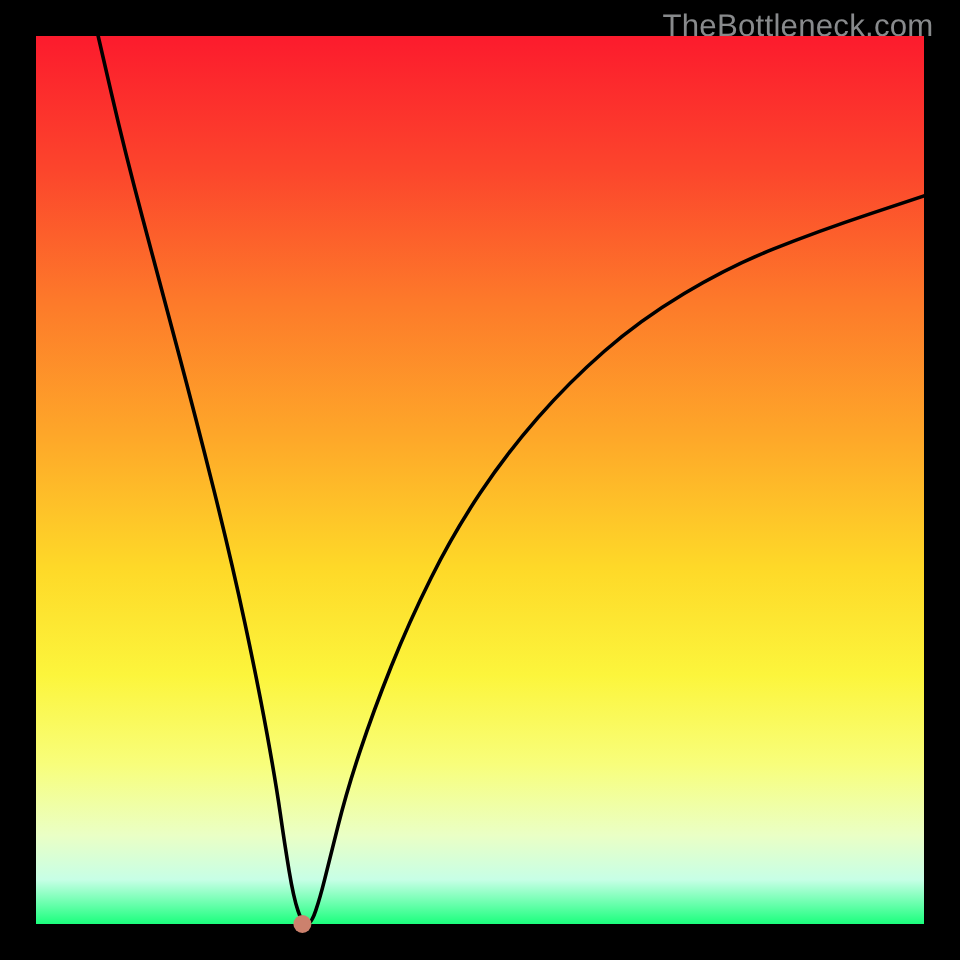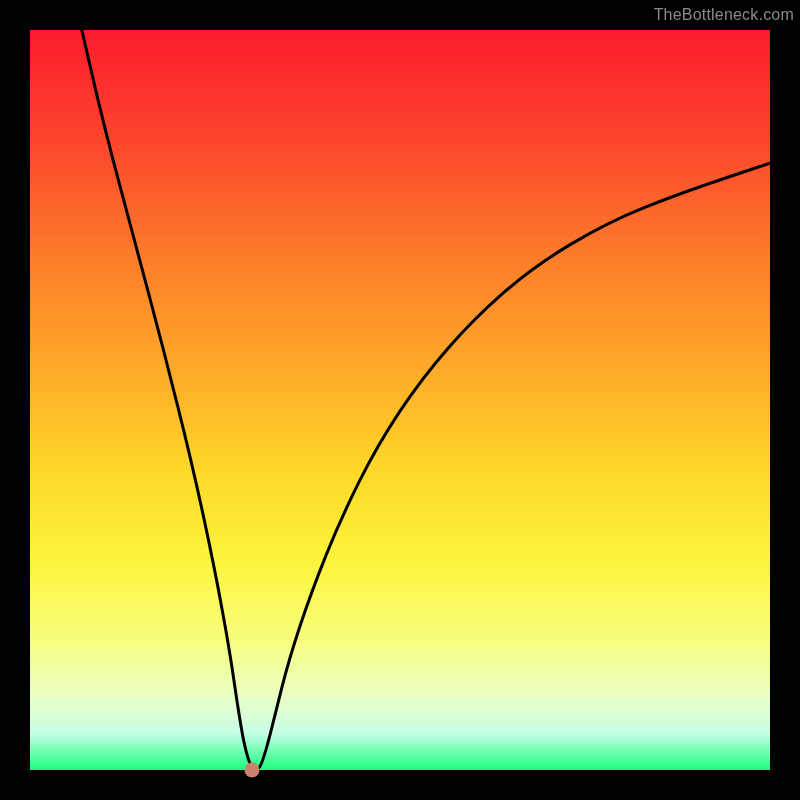--- a/index.html
+++ b/index.html
@@ -32,23 +32,23 @@
       #fcf53c 72%,
       #f8fe7b 82%,
       #eaffc5 90%,
       #c7ffe6 95%,
       #1bff7d 100%
     );
   }
   .attribution {
     position: absolute;
     top: 6px;
-    right: 6px;
+    right: 22px;
     color: #888a8c;
-    font-size: 16px;
+    font-size: 26px;
     font-weight: 500;
     letter-spacing: 0.2px;
     user-select: none;
   }
   svg.curve {
     position: absolute;
     left: 0;
     top: 0;
     width: 740px;
     height: 740px;

